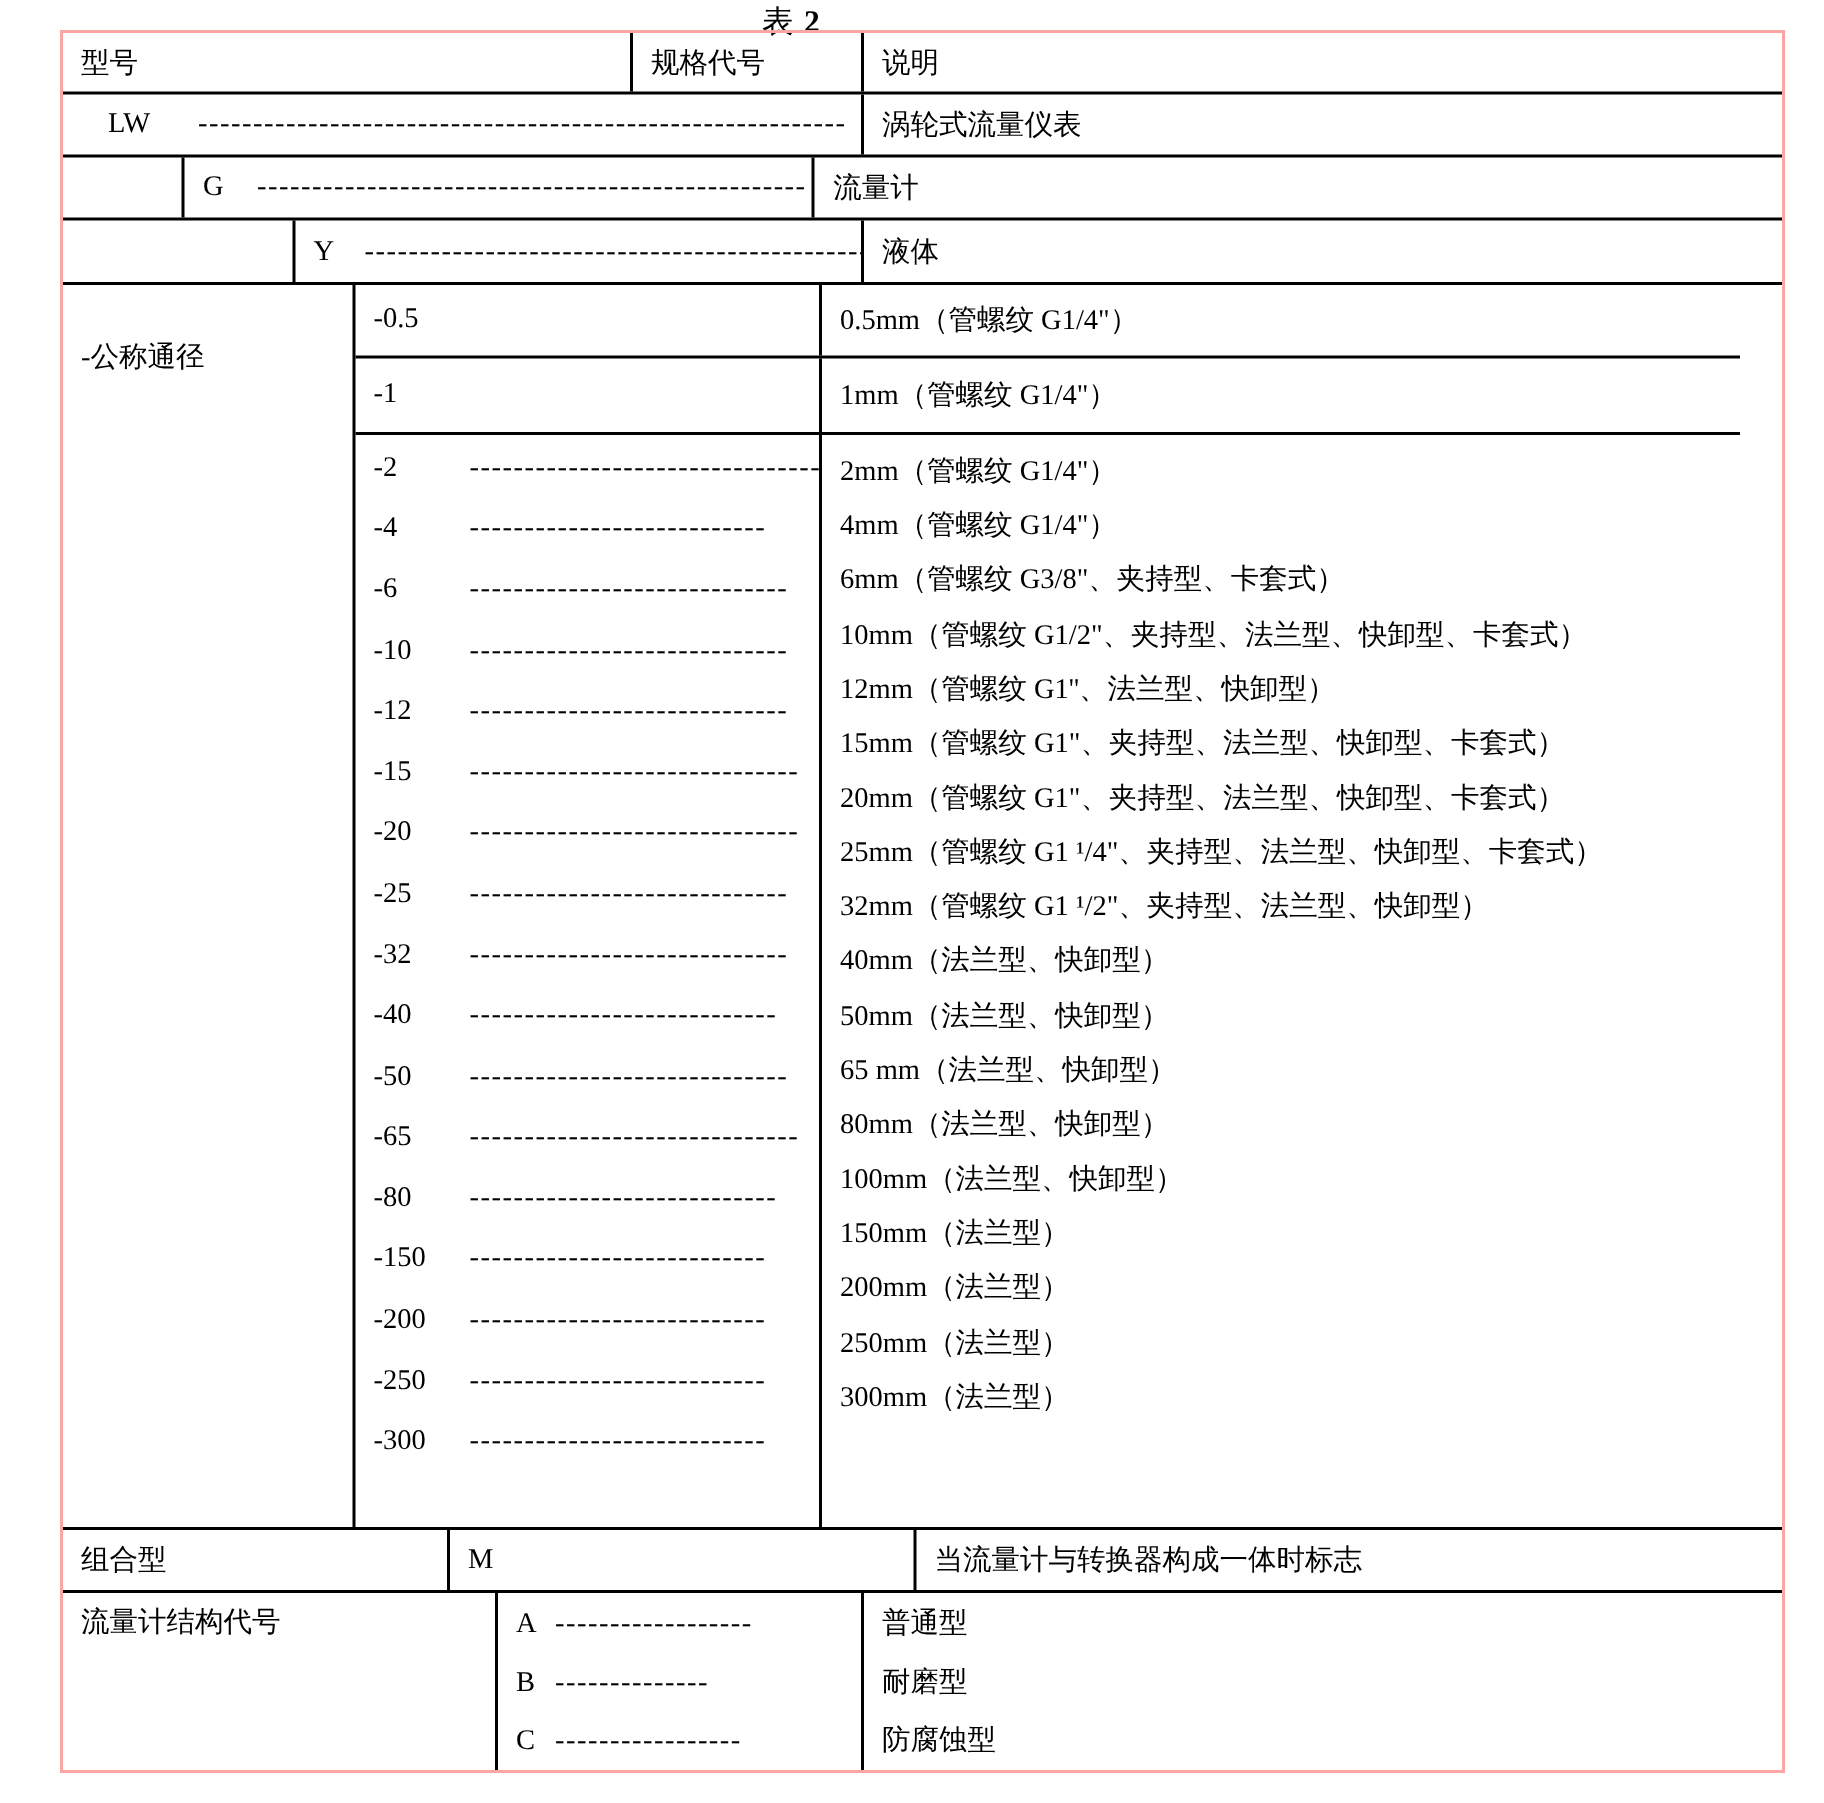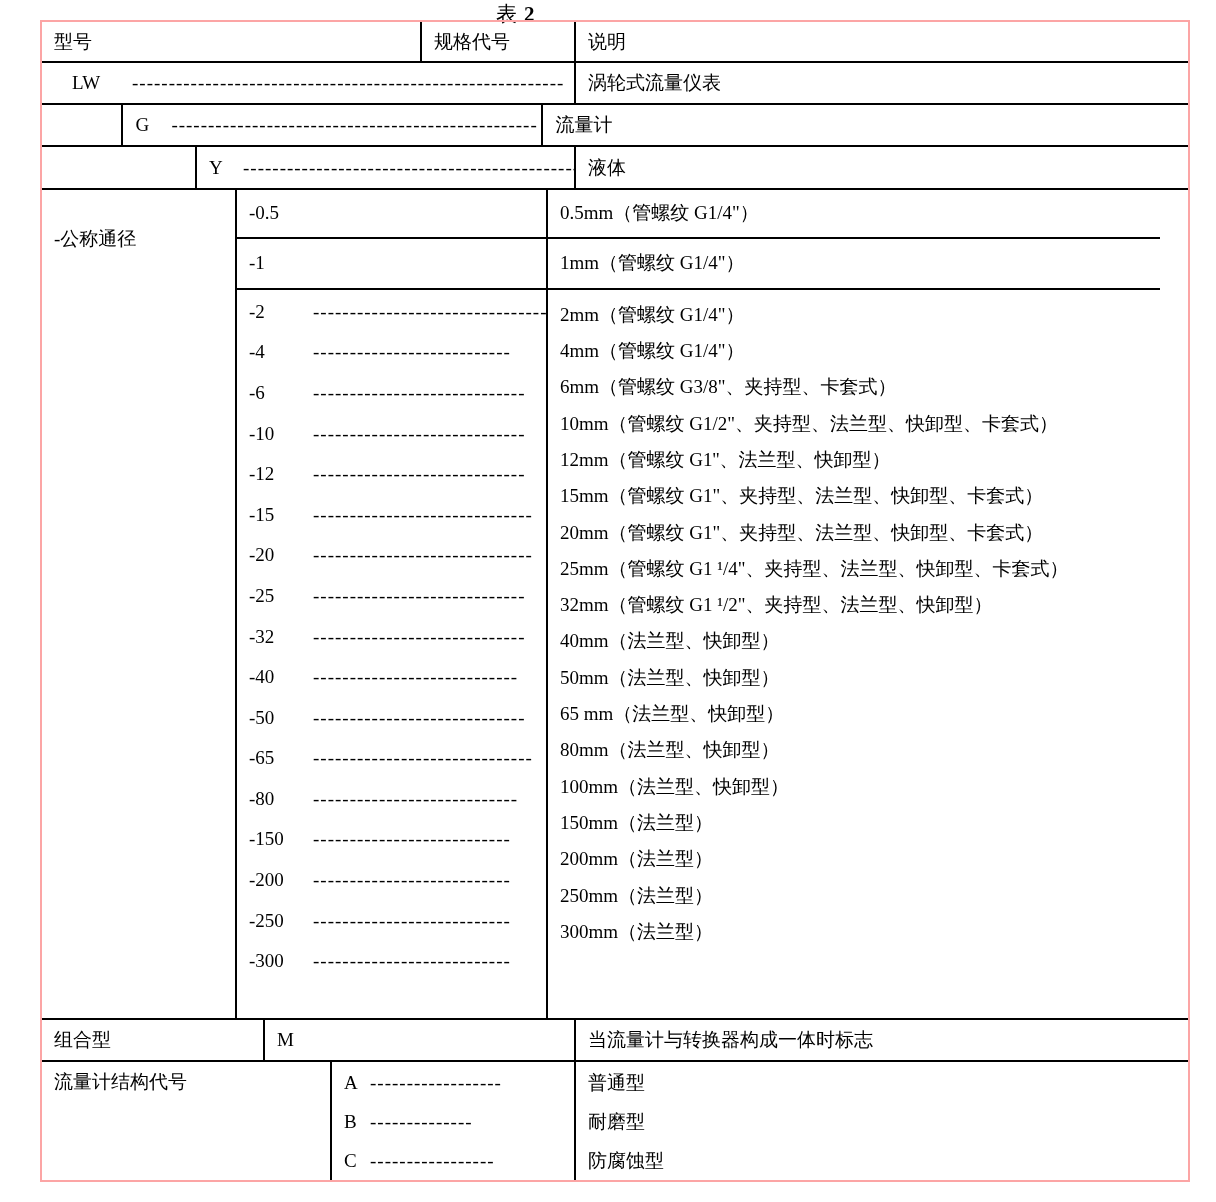--- a/index.html
+++ b/index.html
@@ -1,18 +1,18 @@
 <!DOCTYPE html>
 <html><head>
 <meta charset="utf-8">
 <style>
   html,body{margin:0;padding:0;background:#ffffff;}
   .page{position:relative;width:1216px;height:1202px;background:#ffffff;color:#000;
         font-family:"Liberation Serif","DejaVu Serif",serif;}
-  .title{position:absolute;left:496px;top:1px;font-size:21px;line-height:26px;}
+  .title{position:absolute;left:508px;top:1px;font-size:21px;line-height:26px;}
   .title .num{font-weight:bold;margin-left:7px;}
   .spec-table{position:absolute;left:40px;top:20px;width:1150px;box-sizing:border-box;
               border:2px solid #fca5a5;}
   .row{display:flex;}
   .hr{border-bottom:2px solid #000;}
   .cell{box-sizing:border-box;border-right:2px solid #000;padding-left:12px;
         display:flex;align-items:center;font-size:19px;overflow:hidden;white-space:nowrap;}
   .cell.last{border-right:none;}
   .cell.block{display:block;}
   .cell.top{align-items:flex-start;}
@@ -190,21 +190,21 @@
 
   <div class="desc-line">250mm（法兰型）</div>
 
   <div class="desc-line">300mm（法兰型）</div>
 </div>
         </div>
       </div>
     </div>
 
     <div class="row hr" style="height:40px">
-      <div class="cell" style="width:223px">组合型</div>
+      <div class="cell" style="width:258px">组合型</div>
       <div class="cell" style="width:311px">M</div>
       <div class="cell last" style="width:532px">当流量计与转换器构成一体时标志</div>
     </div>
 
     <div class="row" style="height:118px">
       <div class="cell slabel top" style="width:290px">流量计结构代号</div>
       <div class="cell block struct-lines" id="struct-codes" style="width:244px">
   <div class="code-line">
     <span class="scode">A</span><span class="dash">------------------</span>
   </div>

